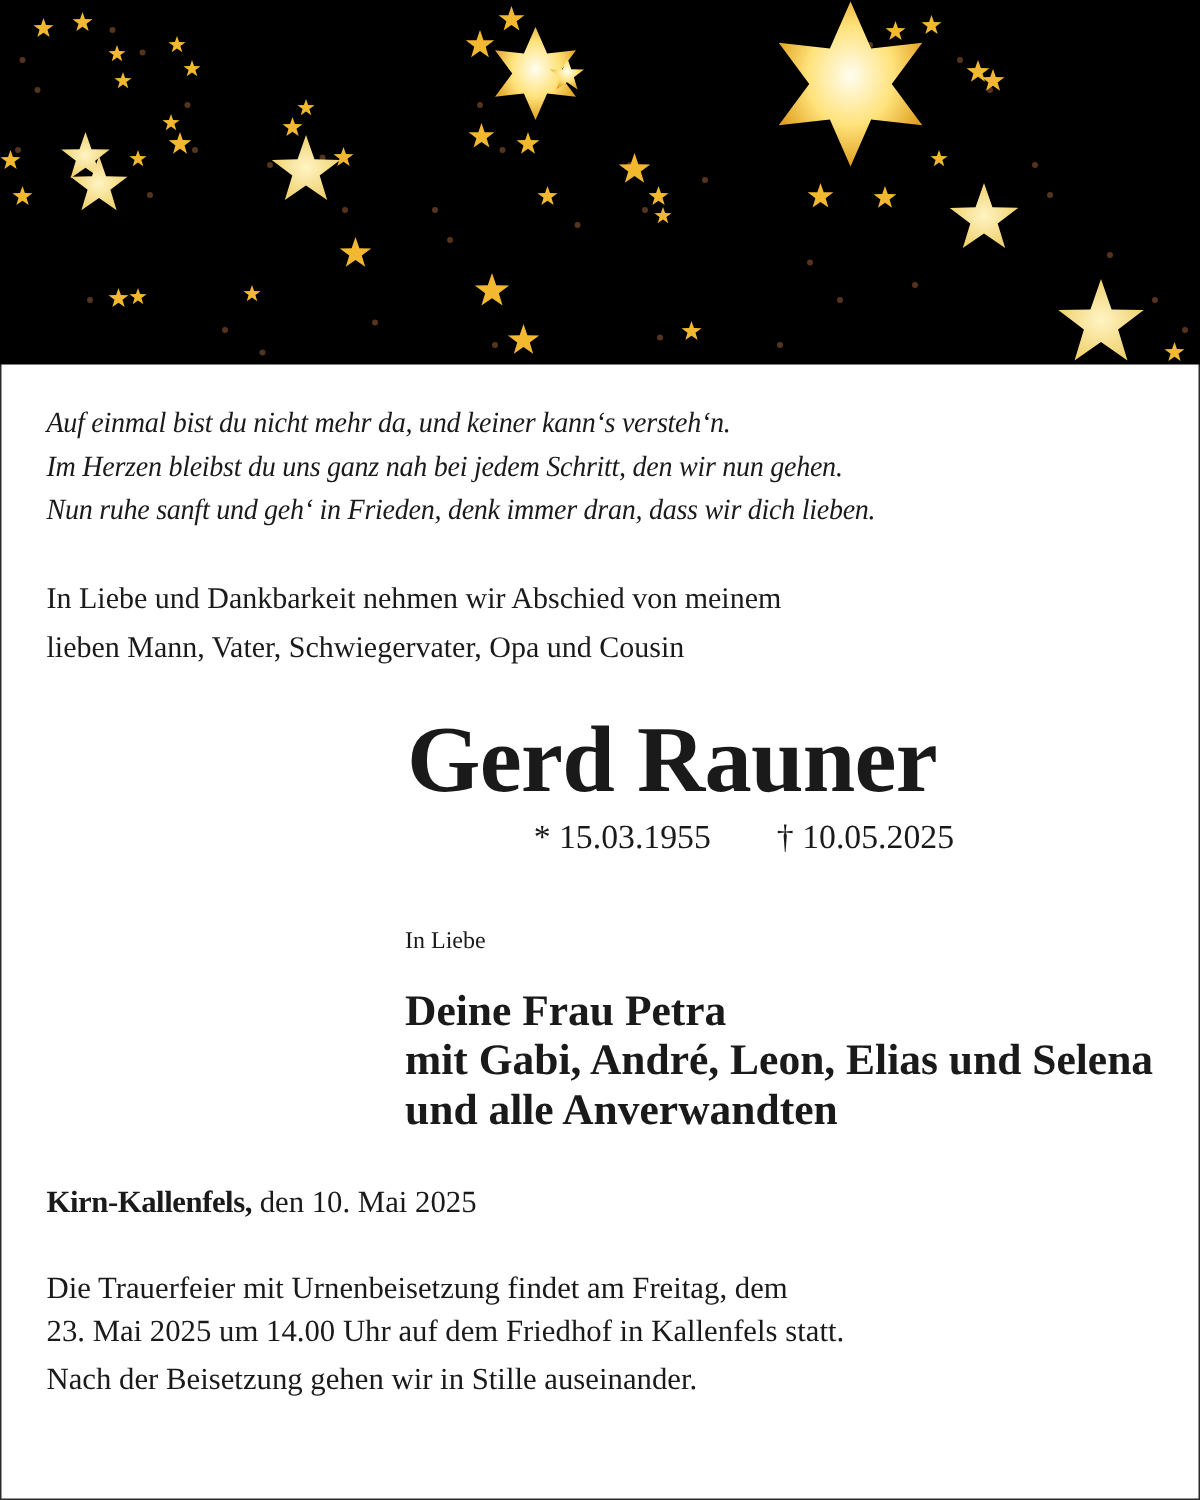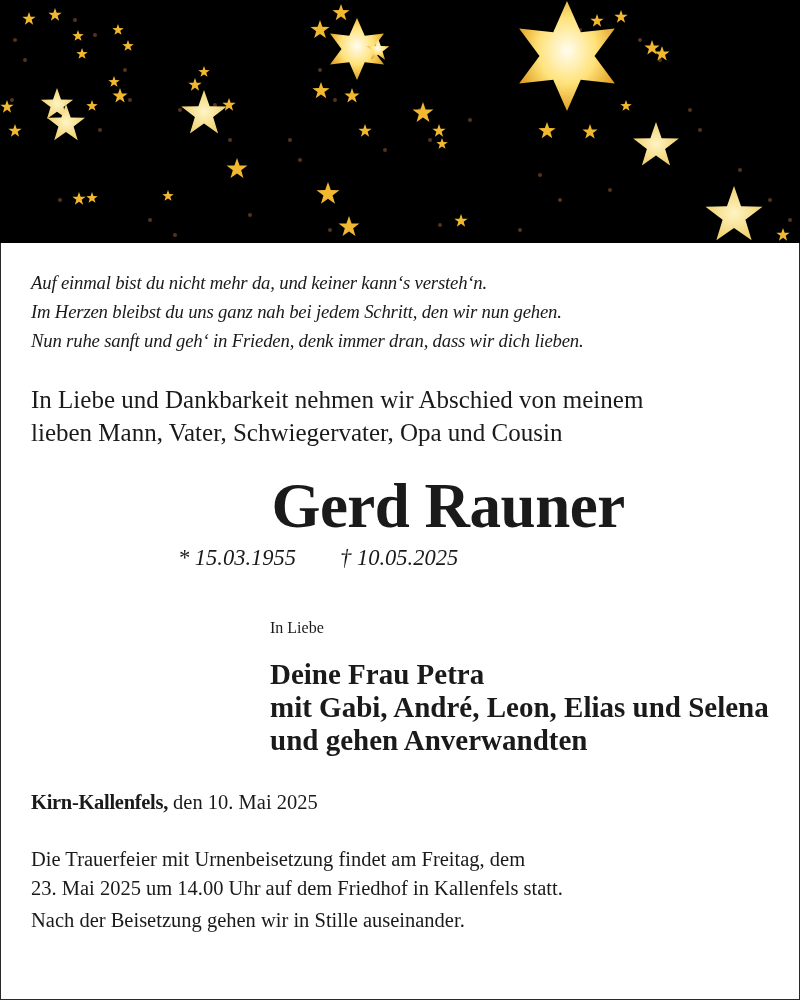--- a/index.html
+++ b/index.html
@@ -1,23 +1,23 @@
 <!DOCTYPE html>
 <html><head>
 <meta charset="utf-8">
 <style>
   html, body { margin:0; padding:0; background:#fff; }
   body { width:800px; height:1000px; overflow:hidden; position:relative; font-family:"Liberation Serif", serif; color:#1a1a1a; }
   .frame { position:absolute; left:0; top:0; width:798px; height:998px; border:1px solid #2a2a2a; box-sizing:content-box; }
   .banner { position:absolute; left:0; top:0; width:800px; height:243px; background:#000; overflow:hidden; }
   .banner svg { display:block; }
   .poem { position:absolute; left:31px; top:268px; font-style:italic; font-size:19.5px; line-height:29px; letter-spacing:-0.2px; transform:scaleX(0.96); transform-origin:left top; white-space:nowrap; }
-  .intro { position:absolute; left:31px; top:383px; font-size:25px; line-height:33px; white-space:nowrap; }
+  .intro { position:absolute; left:31px; top:383px; font-size:20px; line-height:33px; white-space:nowrap; }
   .name { position:absolute; left:0; width:800px; top:470px; text-align:center; font-weight:bold; font-size:63px; line-height:72px; letter-spacing:-0.5px;margin-left:48px; }
-  .dates { position:absolute; left:0; width:636px; top:543px; text-align:center; font-size:22.5px; line-height:30px; white-space:pre;font-style:italic; }
+  .dates { position:absolute; left:0; width:636px; top:543px; text-align:right; font-size:22.5px; line-height:30px; white-space:pre; }
   .dates .d { display:inline-block; }
   .dates .gap { display:inline-block; width:44px; }
   .inliebe { position:absolute; left:270px; top:613px; font-size:16px; line-height:30px; }
   .family { position:absolute; left:270px; top:658px; font-weight:bold; font-size:29px; line-height:33px; white-space:nowrap; }
   .place { position:absolute; left:31px; top:788px; font-size:20.5px; line-height:28px; white-space:nowrap; }
   .place b { font-weight:bold; letter-spacing:-0.3px;margin-top:16px; }
   .info { position:absolute; left:31px; top:845px; font-size:20.5px; line-height:29px; white-space:nowrap; }
   .info .p { display:block; }
   .info .p + .p { margin-top:3px; }
 </style>
@@ -157,21 +157,21 @@
 
 <div class="name">Gerd Rauner</div>
 
 <div class="dates"><span class="d">* 15.03.1955</span><span class="gap"></span><span class="d">† 10.05.2025</span></div>
 
 <div class="inliebe">In Liebe</div>
 
 <div class="family">
   <div>Deine Frau Petra</div>
   <div>mit Gabi, André, Leon, Elias und Selena</div>
-  <div>und gehen Anverwandten</div>
+  <div>und alle Anverwandten</div>
 </div>
 
 <div class="place"><b>Kirn-Kallenfels,</b> <span>den 10. Mai 2025</span></div>
 
 <div class="info">
   <span class="p">
     <span style="display:block">Die Trauerfeier mit Urnenbeisetzung findet am Freitag, dem</span>
     <span style="display:block">23. Mai 2025 um 14.00 Uhr auf dem Friedhof in Kallenfels statt.</span>
   </span>
   <span class="p">Nach der Beisetzung gehen wir in Stille auseinander.</span>

